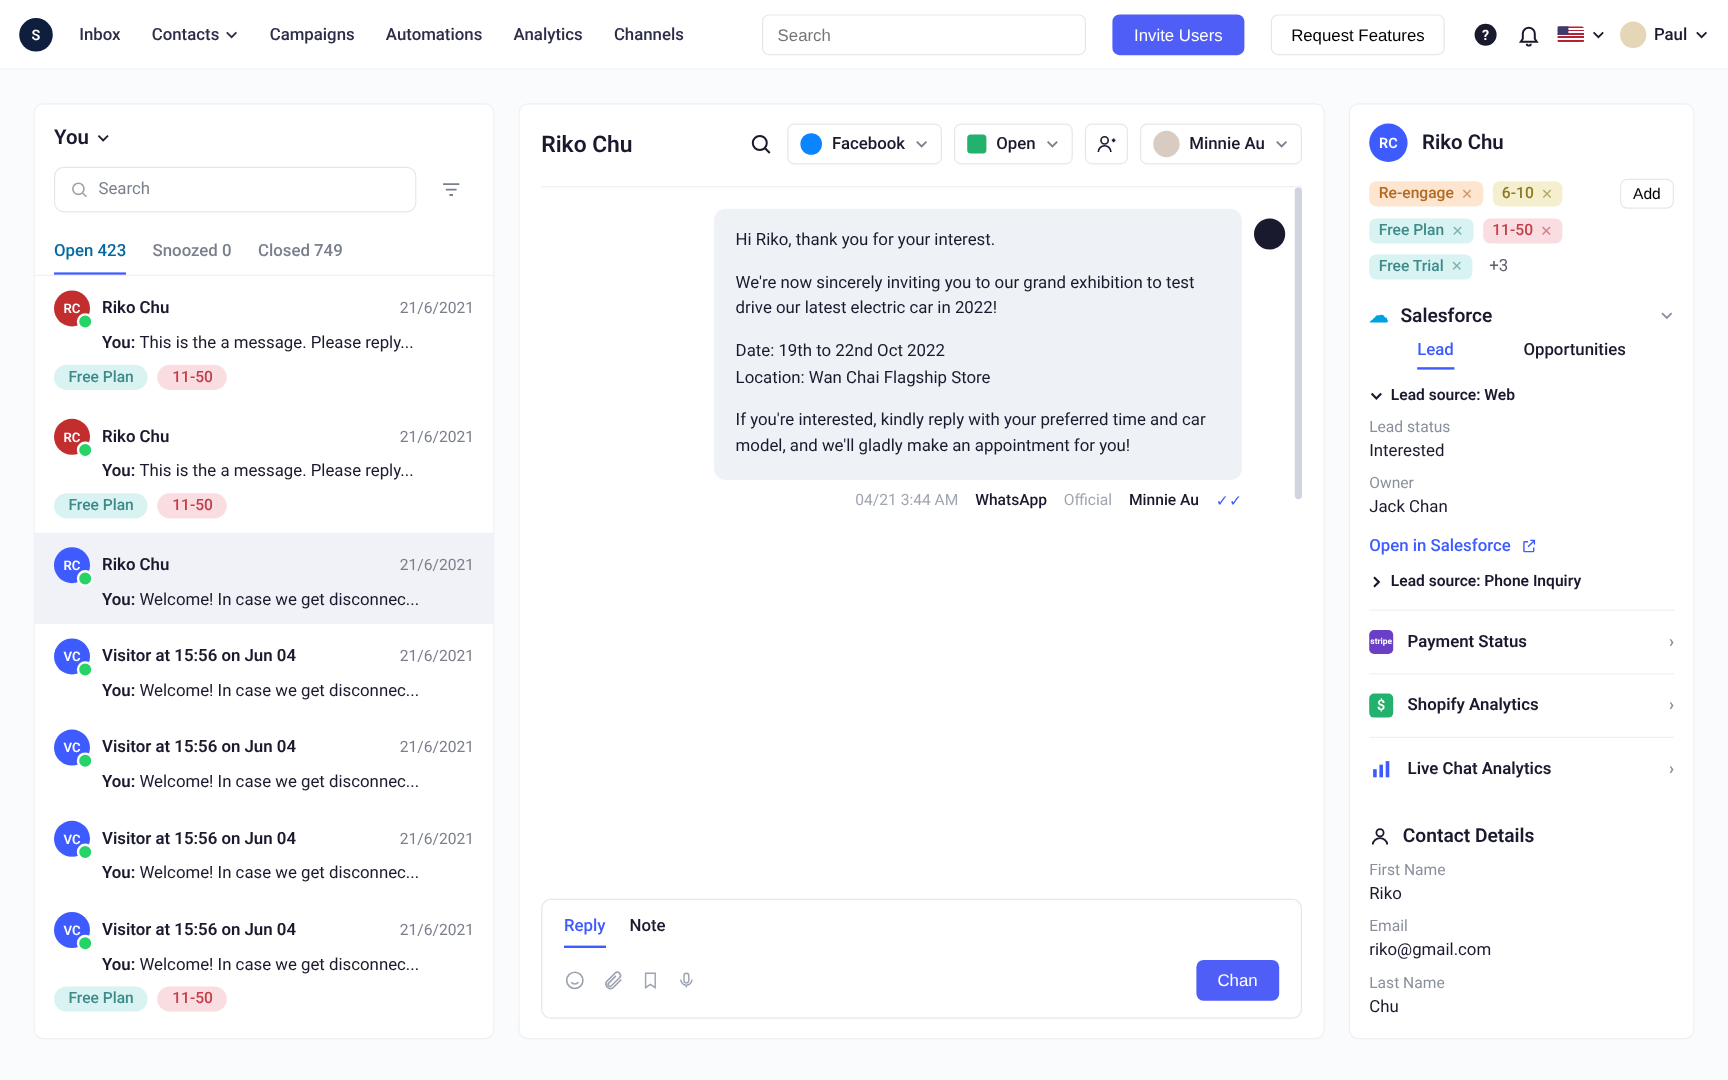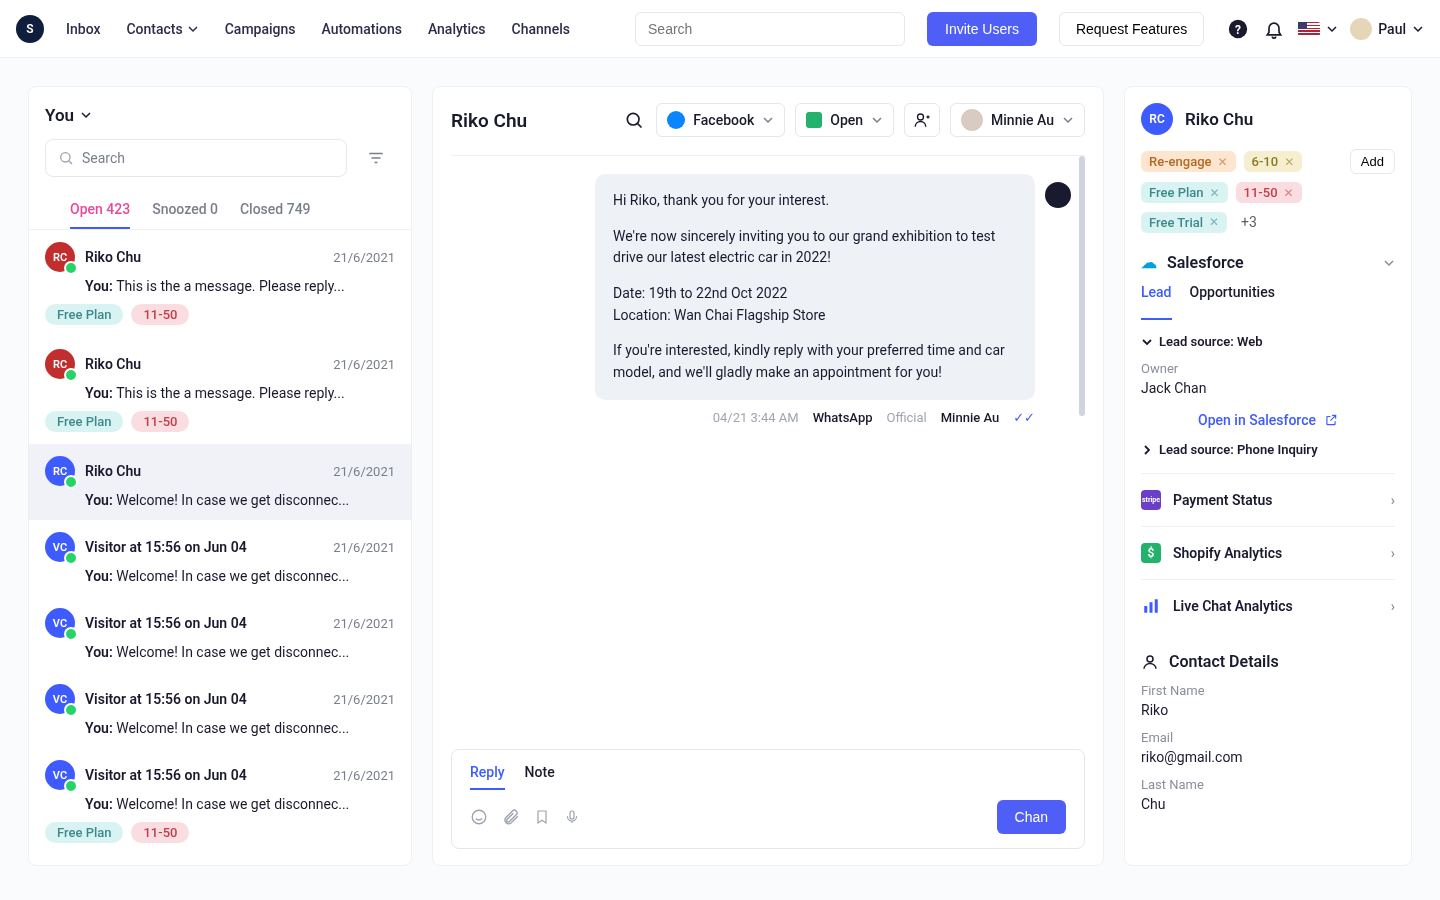--- a/index.html
+++ b/index.html
@@ -27,21 +27,21 @@
 
 
 .col-left { width:384px; border:1px solid #eef0f4; border-radius:8px; background:#fff; height:780px; overflow:hidden; display:flex; flex-direction:column;}
 .left-head { padding:18px 16px 10px; }
 .you-label { font-weight:600; font-size:17px; display:flex; align-items:center; gap:6px;}
 .left-search-row { display:flex; gap:10px; margin-top:14px;}
 .left-search { flex:1; height:38px; border:1px solid #e4e7ee; border-radius:8px; display:flex; align-items:center; padding:0 12px; gap:8px; color:#7a7f8c;}
 .left-filter { width:38px; height:38px; border-radius:6px; display:flex; align-items:center; justify-content:center; color:#7a7f8c;}
 .tabs { display:flex; gap:22px; padding:14px 16px 0; font-size:14px; font-weight:500;}
 .tab { color:#7a7f8c; cursor:pointer; padding-bottom:10px;}
-.tab.active { color:#ec4899; border-bottom:2.5px solid #3e5bff;margin-left:25px;}
+.tab.active { color:#0369a1; border-bottom:2.5px solid #3e5bff;}
 .conv-list { flex:1; overflow:hidden; border-top:1px solid #eef0f4;}
 .conv { padding:12px 16px 12px; display:flex; flex-direction:column; gap:6px; cursor:pointer;}
 .conv.sel { background:#f0f2f7;}
 .conv-row1 { display:flex; align-items:center; gap:10px;}
 .av { width:30px; height:30px; border-radius:50%; display:flex; align-items:center; justify-content:center; color:#fff; font-size:11px; font-weight:600; position:relative; flex-shrink:0;}
 .av-red { background:#c22e2e;}
 .av-blue { background:#3e5bff;}
 .av-badge { position:absolute; right:-3px; bottom:-3px; width:14px; height:14px; border-radius:50%; background:#25d366; border:2px solid #fff;}
 .conv-name { font-weight:600; flex:1;}
 .conv-date { color:#7a7f8c; font-size:13px;}
@@ -95,27 +95,27 @@
 .c-yellow { background:#f6efcf; color:#8a7a23;}
 .c-cyan { background:#d9f3f3; color:#3e8a8a;}
 .c-red { background:#fadde0; color:#c23e49;}
 .chip-more { color:#5a5f6a; padding:3px 6px;}
 .add-btn { border:1px solid #e4e7ee; border-radius:6px; padding:4px 10px; font-size:13px; cursor:pointer; background:#fff;}
 .sect { margin-top:20px;}
 .sect-h { display:flex; align-items:center; gap:10px; font-weight:600; font-size:16px;}
 .sect-h .arr { margin-left:auto; color:#8a8f9c;}
 .sf-icon { color:#00a1e0; font-size:16px;}
 .sub-tabs { display:flex; gap:18px; margin-top:12px; font-size:14px;}
-.sub-tab { color:#1a1a2e; font-weight:500; padding-bottom:18px; cursor:pointer;}
+.sub-tab { color:#1a1a2e; font-weight:500; padding-bottom:6px; cursor:pointer;margin-left:40px;}
 .sub-tab.active { color:#3e5bff; border-bottom:2px solid #3e5bff;}
 .kv { margin-top:12px; font-size:14px;}
 .kv-label { color:#8a8f9c; margin-bottom:4px; font-size:13px;}
 .kv-val { color:#1a1a2e;}
 .accord { font-size:13px; font-weight:600; color:#1a1a2e; display:flex; gap:6px; align-items:center; margin-top:14px; cursor:pointer;}
-.link-out { color:#3e5bff; font-weight:500; display:flex; align-items:center; justify-content:center; gap:8px; margin-top:16px; cursor:pointer;}
+.link-out { color:#3e5bff; font-weight:500; display:flex; align-items:center; gap:8px; margin-top:16px; cursor:pointer;}
 .panel-row { display:flex; align-items:center; gap:12px; padding:16px 0; border-top:1px solid #eef0f4; font-weight:600; cursor:pointer;}
 .panel-row:first-of-type{border-top:1px solid #eef0f4;}
 .panel-row .arr { margin-left:auto; color:#8a8f9c;}
 .pic { width:20px; height:20px; border-radius:4px; display:flex; align-items:center; justify-content:center; font-size:12px;}
 .pic-purple{background:#6a3fc6;color:#fff;font-size:7px;font-weight:700;}
 .pic-green{background:#23b26d;color:#fff;}
 .pic-bars{color:#3e5bff;}
 svg { display:block; }
 .chev { width:12px; height:12px; }
 </style>
@@ -412,20 +412,24 @@
         <div class="sub-tab active">Lead</div>
         <div class="sub-tab">Opportunities</div>
       </div>
       <div class="accord">
           <svg class="chev" viewBox="0 0 12 12">
             <path d="M2 4l4 4 4-4" fill="none" stroke="currentColor" stroke-width="1.8"></path>
           </svg>
           <span>Lead source: Web</span>
         </div>
       <div class="kv">
+          <div class="kv-label">Lead status</div>
+          <div class="kv-val">Interested</div>
+        </div>
+      <div class="kv">
           <div class="kv-label">Owner</div>
           <div class="kv-val">Jack Chan</div>
         </div>
       <div class="link-out">
           <span>Open in Salesforce</span>
           <svg width="14" height="14" viewBox="0 0 24 24" fill="none" stroke="currentColor" stroke-width="2">
             <path d="M14 4h6v6M20 4l-9 9M19 14v5a1 1 0 01-1 1H6a1 1 0 01-1-1V7a1 1 0 011-1h5"></path>
           </svg>
         </div>
       <div class="accord">

